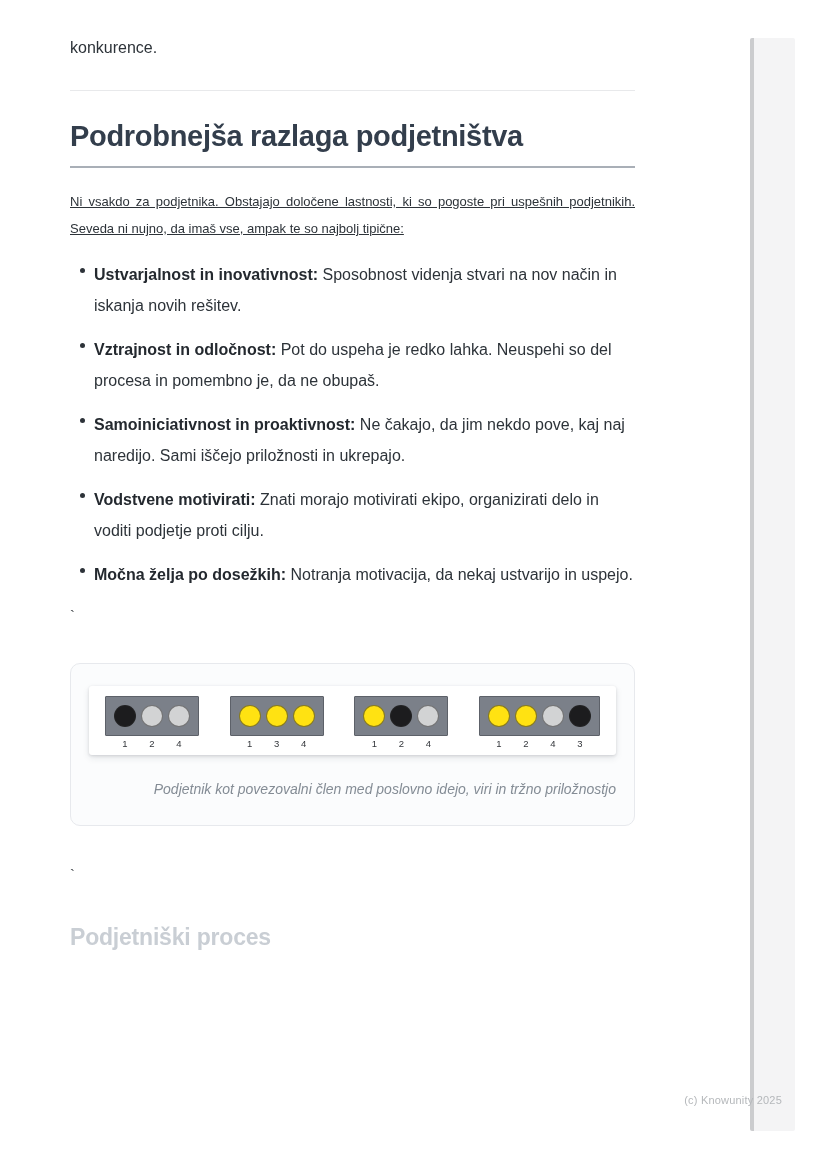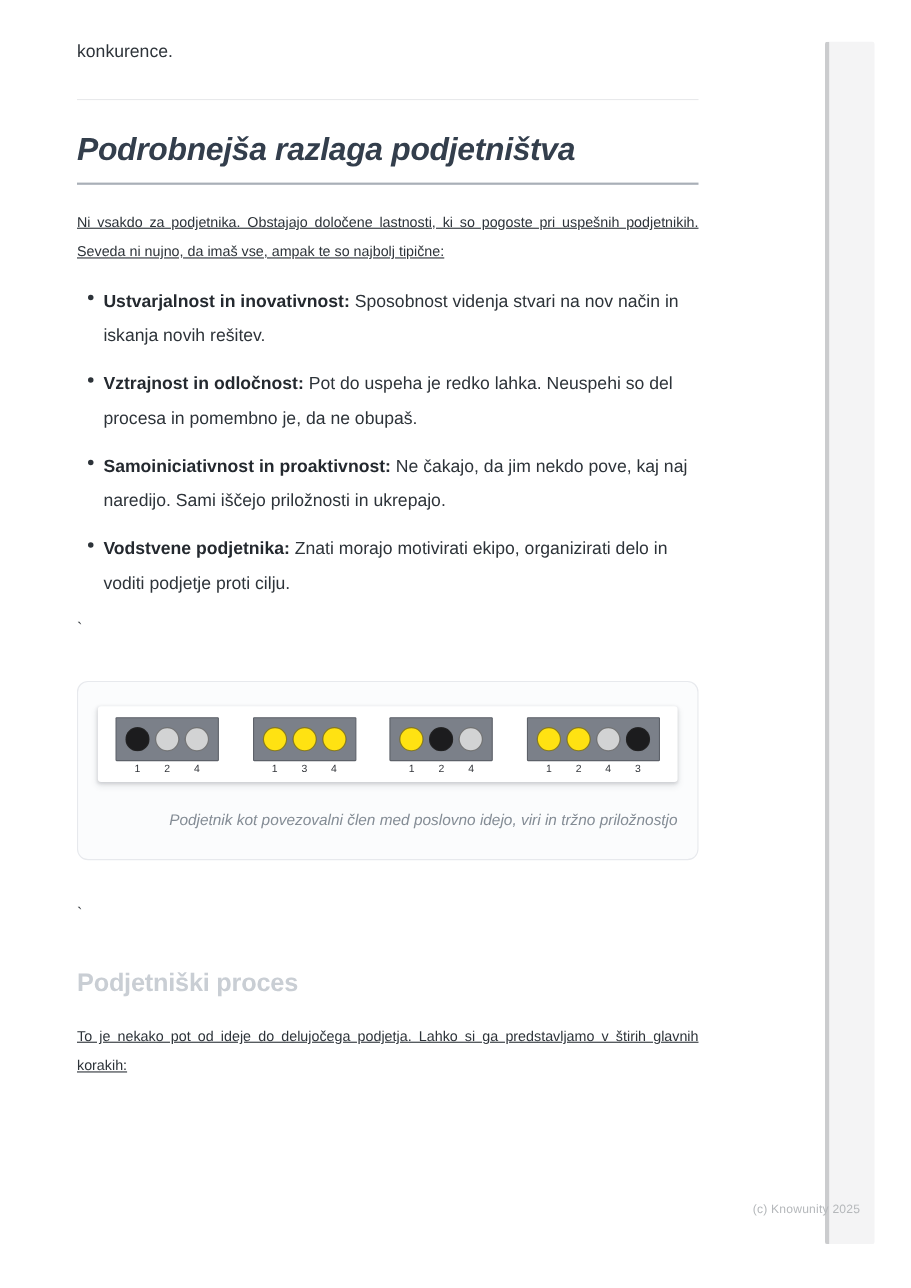--- a/index.html
+++ b/index.html
@@ -7,21 +7,21 @@
     position:relative; width:828px; height:1161px; background:#ffffff;
     overflow:hidden; font-family:"Liberation Sans", sans-serif; color:#2d3339;
   }
   .content { position:absolute; left:70px; top:0; width:565px; }
 
   .intro-fragment { margin:0; padding-top:37px; font-size:16px; line-height:22px; color:#2d3339; }
 
   .divider-light { margin-top:31px; height:1px; background:#e8e9eb; }
 
   .doc-title { margin:27px 0 0 0; font-size:29px; line-height:36px; font-weight:bold;
-    color:#333e4c; letter-spacing:-0.3px;font-style:italic; }
+    color:#333e4c; letter-spacing:-0.3px; }
 
   .divider-strong { margin-top:12px; height:2px; background:#a9afb7; }
 
   .section-heading { margin:23px 0 0 0; font-size:23px; line-height:30px; font-weight:bold;
     color:#c9ced4; letter-spacing:-0.2px; }
 
   .body-paragraph { margin:20px 0 0 0; font-size:13px; line-height:27px;
     text-align:justify; color:#2d3339;text-decoration:underline; }
 
   ul.traits-list { margin:17px 0 0 0; padding:0 0 0 24px; list-style:none; }
@@ -71,21 +71,22 @@
 
     <div class="divider-strong"></div>
 
 
     <p class="body-paragraph">Ni vsakdo za podjetnika. Obstajajo določene lastnosti, ki so pogoste pri uspešnih podjetnikih. Seveda ni nujno, da imaš vse, ampak te so najbolj tipične:</p>
 
     <ul class="traits-list">
         <li><strong>Ustvarjalnost in inovativnost:</strong><span> Sposobnost videnja stvari na nov način in iskanja novih rešitev.</span></li>
         <li><strong>Vztrajnost in odločnost:</strong><span> Pot do uspeha je redko lahka. Neuspehi so del procesa in pomembno je, da ne obupaš.</span></li>
         <li><strong>Samoiniciativnost in proaktivnost:</strong><span> Ne čakajo, da jim nekdo pove, kaj naj naredijo. Sami iščejo priložnosti in ukrepajo.</span></li>
-        <li><strong>Vodstvene podjetnika:</strong><span> Znati morajo motivirati ekipo, organizirati delo in voditi podjetje proti cilju.</span></li>
+        <li><strong>Vodstvene motivirati:</strong><span> Znati morajo motivirati ekipo, organizirati delo in voditi podjetje proti cilju.</span></li>
+        <li><strong>Močna želja po dosežkih:</strong><span> Notranja motivacija, da nekaj ustvarijo in uspejo.</span></li>
       </ul>
 
     <p class="stray-mark">`</p>
 
     <div class="figure-card">
       <div class="light-strip">
           <div class="panel-group">
             <div class="panel" style="background: rgb(123, 128, 137);">
               <div class="light dark" style="background: rgb(28, 28, 30);"></div>
               <div class="light muted" style="background: rgb(210, 211, 212);"></div>
@@ -136,20 +137,19 @@
             </div>
           </div>
         </div>
       <p class="figure-caption">Podjetnik kot povezovalni člen med poslovno idejo, viri in tržno priložnostjo</p>
     </div>
 
     <p class="stray-mark below-figure">`</p>
 
     <h2 class="section-heading process-heading">Podjetniški proces</h2>
 
-    <p class="body-paragraph">To je nekako pot od ideje do delujočega podjetja. Lahko si ga predstavljamo v štirih glavnih korakih:</p>
 
   </div>
 
   <div class="next-page-edge"></div>
 
   <div class="copyright">(c) Knowunity 2025</div>
 </div>
 
 </body></html>

